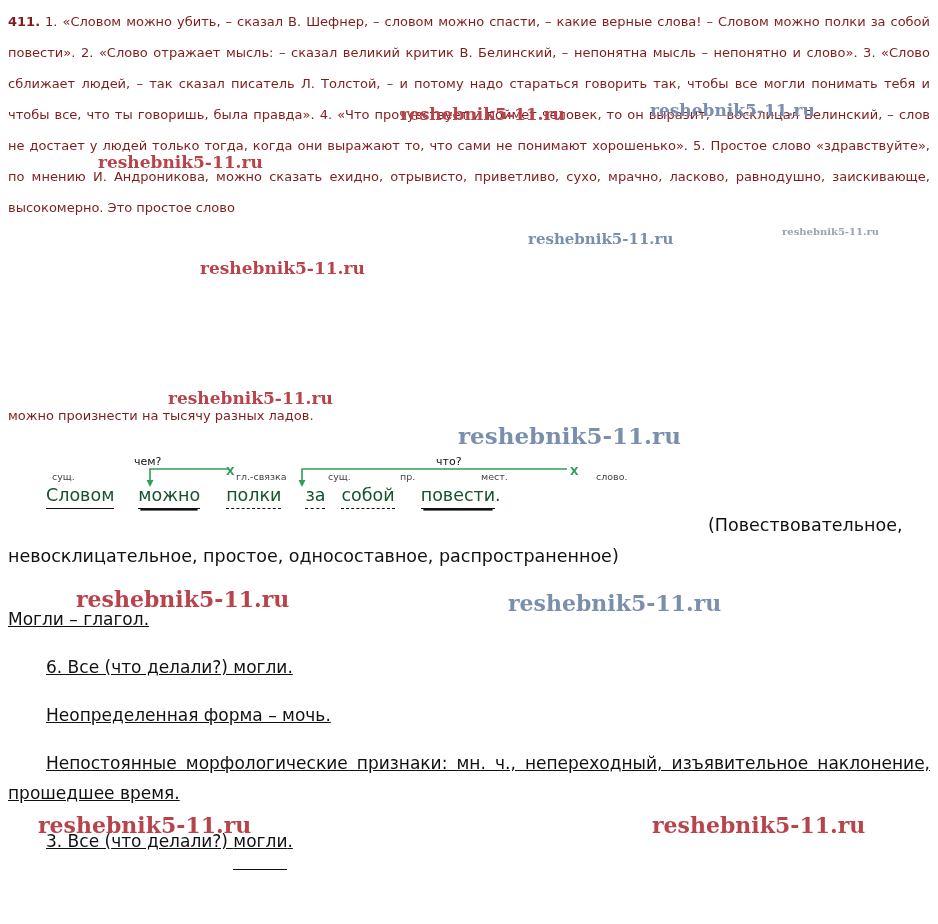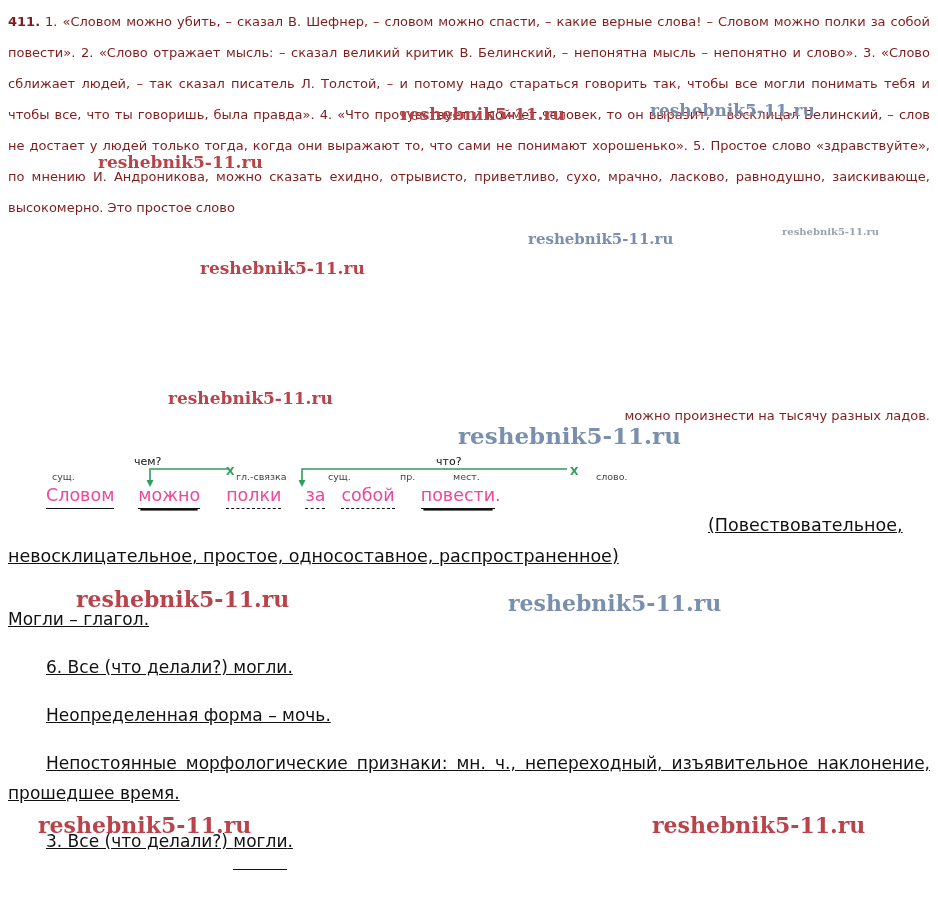--- a/index.html
+++ b/index.html
@@ -29,39 +29,39 @@
     font-size: 13px;
     line-height: 31px;
     text-align: justify;
     text-justify: inter-word;
     color: #7f1d1d;
   }
   .exercise-body .num {
     font-weight: bold;
   }
   .last-line {
-    text-align: right;
+    text-align: left;
   }
 
   
   .diagram {
     position: absolute;
     left: 8px;
     top: 455px;
     width: 922px;
     height: 60px;
   }
   .word-row {
     position: absolute;
     left: 38px;
     top: 28px;
     font-size: 17.5px;
     line-height: 24px;
     white-space: nowrap;
-    color: #ec4899;
+    color: #14532d;
   }
   .w {
     display: inline-block;
     position: relative;
     text-align: center;
   }
   .pos-label {
     position: absolute;
     font-size: 9.5px;
     color: #444;
@@ -94,21 +94,20 @@
   }
 
   .charact {
     position: absolute;
     left: 8px;
     top: 510px;
     width: 922px;
     font-size: 17.5px;
     line-height: 31px;
     text-align: justify;
-    text-decoration: underline;
   }
 
   .analysis {
     position: absolute;
     left: 8px;
     top: 604px;
     width: 922px;
     font-size: 17px;
     line-height: 30px;
   }
@@ -170,21 +169,21 @@
     <span class="x-mark" style="left:218px; top:10px;">X</span>
     <span class="x-mark" style="left:562px; top:10px;">X</span>
 
     <span class="q-label" style="left:126px; top:0px;">чем?</span>
     <span class="q-label" style="left:428px; top:0px;">что?</span>
 
     <span class="pos-label" style="left:44px; top:16px;">сущ.</span>
     <span class="pos-label" style="left:228px; top:16px;">гл.-связка</span>
     <span class="pos-label" style="left:320px; top:16px;">сущ.</span>
     <span class="pos-label" style="left:392px; top:16px;">пр.</span>
-    <span class="pos-label" style="left:445px; top:16px;">мест.</span>
+    <span class="pos-label" style="left:473px; top:16px;">мест.</span>
     <span class="pos-label" style="left:588px; top:16px;">слово.</span>
 
     <div class="word-row">
       <span class="w underline-single">Словом</span><span style="display:inline-block;width:24px"></span><span class="w underline-double">можно</span><span style="display:inline-block;width:26px"></span><span class="w underline-dashed">полки</span><span style="display:inline-block;width:24px"></span><span class="w underline-dashed">за</span><span style="display:inline-block;width:16px"></span><span class="w underline-dashed">собой</span><span style="display:inline-block;width:26px"></span><span class="w underline-double">повести</span><span>.</span>
     </div>
   </div>
 
   <div class="charact">
     <span style="display:inline-block;width:700px;"></span><span>(Повествовательное, невосклицательное, простое, односоставное, распространенное)</span>
   </div>

